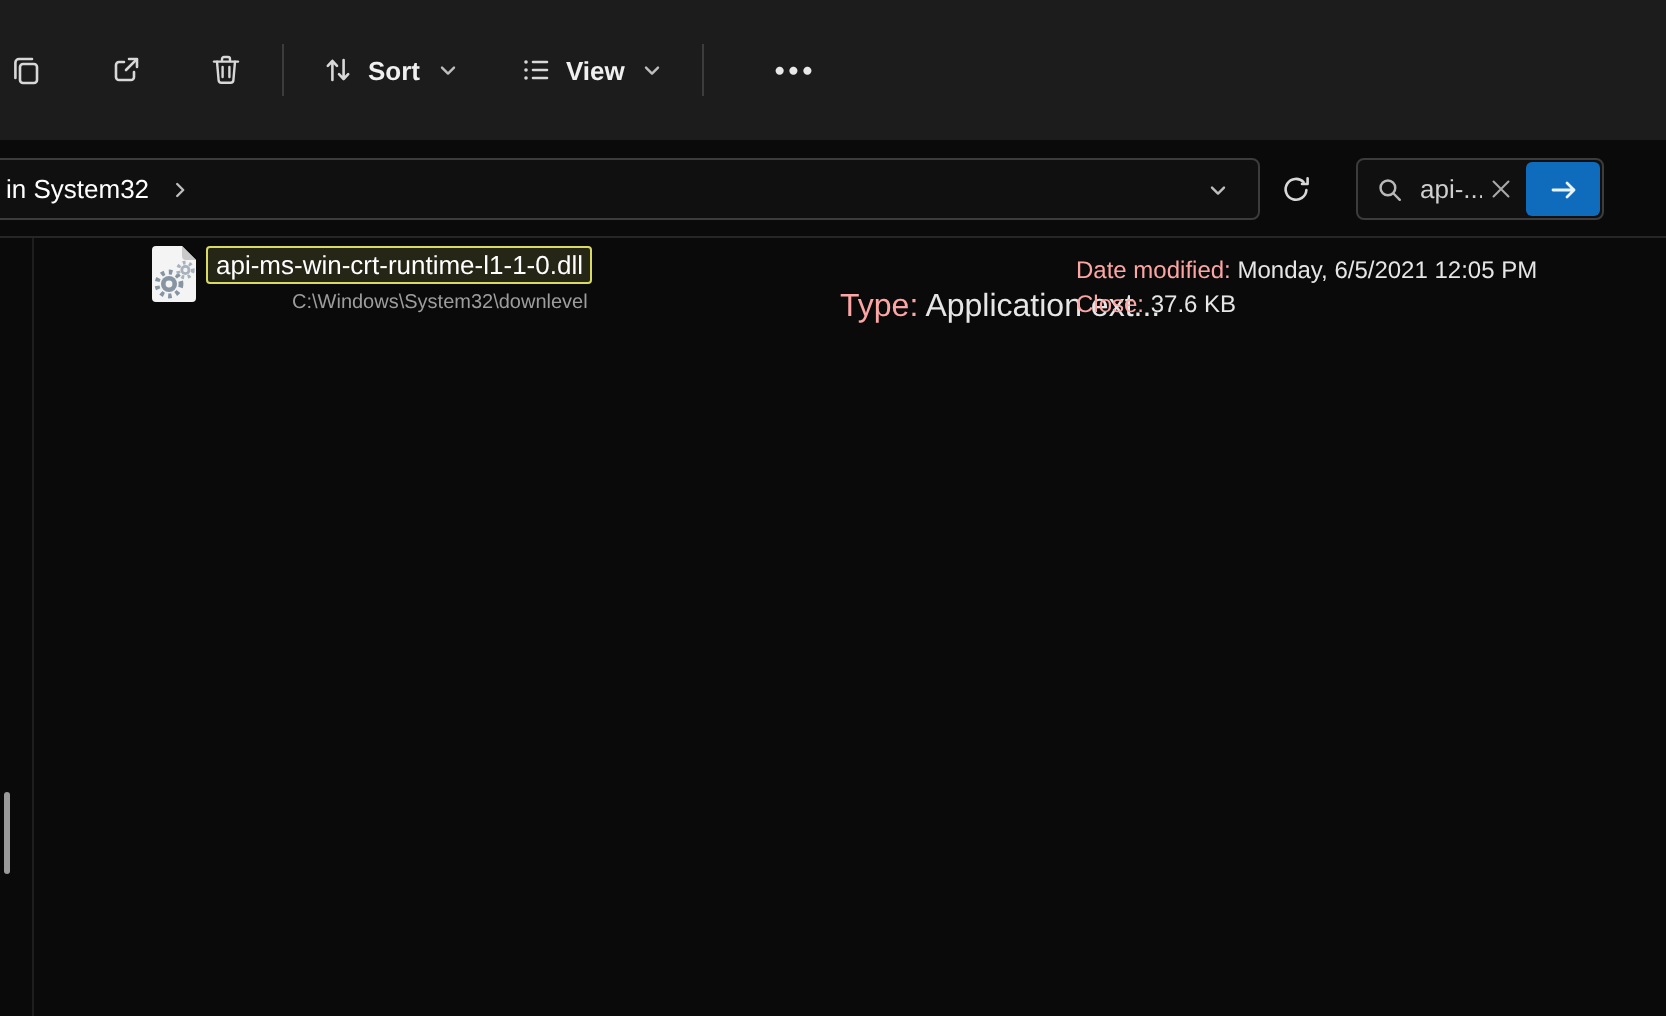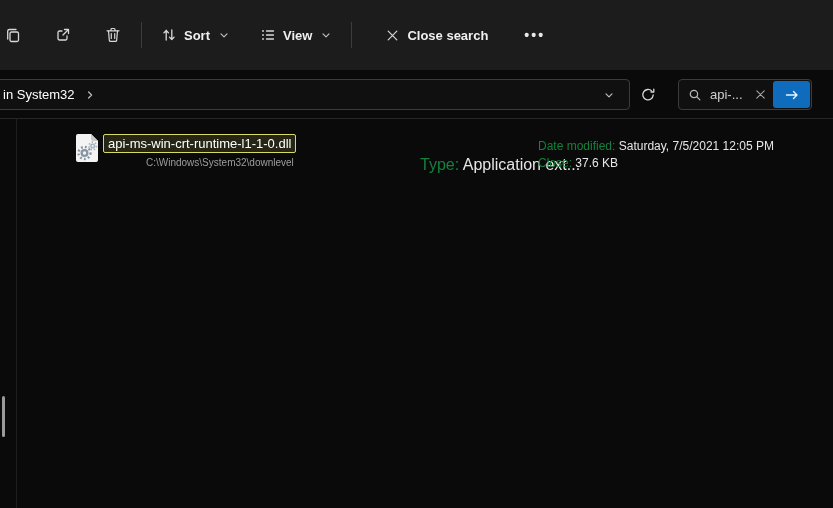--- a/index.html
+++ b/index.html
@@ -40,52 +40,52 @@
   .crumb { display:flex; align-items:center; gap:9px; color:#ffffff; }
   .crumb .sep { color:#bdbdbd; margin-top:1px; }
   .bar-spacer { flex:1; }
   .bar-chev { color:#bdbdbd; padding:4px 6px; border-radius:3px; }
   .refresh-btn {
     position:absolute; left:636px; top:83px; width:24px; height:24px;
     display:flex; align-items:center; justify-content:center;
     color:#d8d8d8; border-radius:4px;
   }
   .search-box {
-    position:absolute; left:678px; top:79px; width:134px; height:31px;
+    position:absolute; left:678px; top:79px; width:124px; height:31px;
     border:1px solid #3c3c3c; border-radius:4px; background:#101010;
     display:flex; align-items:center;
   }
   .search-box .mag { color:#b8b8b8; margin-left:9px; }
   .search-query { margin-left:8px; font-size:13px; color:#cfcfcf; white-space:nowrap; overflow:hidden; }
   .clear-btn { margin-left:auto; margin-right:3px; color:#a8a8a8; padding:3px; }
   .go-btn {
     width:37px; height:27px; margin-right:1px; flex:none;
     background:var(--accent, #0f6cbd); border-radius:3px;
     display:flex; align-items:center; justify-content:center; color:#eaf4ff;
   }
 
   
   .content-sep { position:absolute; left:0; right:0; top:118px; height:1px; background:#262626; }
   .pane-sep { position:absolute; left:16px; top:119px; bottom:0; width:1px; background:#1e1e1e; }
   .scroll-frag { position:absolute; left:2px; top:396px; width:3px; height:41px; background:#9a9a9a; border-radius:2px; }
 
-  .file-row { position:absolute; left:0; right:0; top:127px; height:46px; }
+  .file-row { position:absolute; left:0; right:0; top:116px; height:46px; }
   .file-icon { position:absolute; left:74px; top:5px; }
   .file-name {
     position:absolute; left:103px; top:7px;
     font-size:13px; color:#ffffff;
     padding:1px 4px;
     border:1px solid var(--search_highlight, #d9da63);
     background:rgba(235,235,110,0.13);
     border-radius:2px; white-space:nowrap;
   }
   .file-path { position:absolute; left:106px; top:30px; font-size:10px; color:#9d9d9d; white-space:nowrap;margin-left:40px; }
   .col-type { position:absolute; left:420px; top:29px; font-size:16px; white-space:nowrap; }
   .col-details { position:absolute; left:538px; top:11px; font-size:12px; line-height:17px; white-space:nowrap; }
-  .lbl { color:#15803d; }
+  .lbl { color:#fca5a5; }
   .val { color:#e6e6e6; }
 </style>
 </head>
 <body>
 
 <div class="toolbar">
 
   <div class="tb-btn" style="margin-left:-6px;">
     <span class="ic">
       <svg width="18" height="18" viewBox="0 0 18 18" fill="none" stroke="currentColor" stroke-width="1.3" stroke-linejoin="round">
@@ -146,28 +146,20 @@
     <span class="chev">
       <svg width="12" height="12" viewBox="0 0 12 12" fill="none" stroke="currentColor" stroke-width="1.2" stroke-linecap="round" stroke-linejoin="round">
           <path d="M3 4.8 L6 7.8 L9 4.8"></path>
         </svg>
     </span>
   </div>
 
   <div class="tb-divider"></div>
 
 
-  <div class="tb-btn" style="margin-left:14px;">
-    <span class="ic">
-      <svg width="15" height="15" viewBox="0 0 15 15" fill="none" stroke="currentColor" stroke-width="1.2" stroke-linecap="round">
-        <path d="M3.2 3.2 L11.8 11.8 M11.8 3.2 L3.2 11.8"></path>
-      </svg>
-    </span>
-    <span>Close search</span>
-  </div>
 
   <div class="tb-btn dots" style="margin-left:16px;">
     <span>•••</span>
   </div>
 </div>
 
 <div class="address-bar">
   <div class="crumb">
     <span>in System32</span>
     <span class="sep">
@@ -234,20 +226,20 @@
   </span>
   <span class="file-name">api-ms-win-crt-runtime-l1-1-0.dll</span>
   <span class="file-path">C:\Windows\System32\downlevel</span>
   <span class="col-type">
     <span class="lbl">Type:</span>
     <span class="val">Application ext...</span>
   </span>
   <span class="col-details">
     <div>
       <span class="lbl">Date modified:</span>
-      <span class="val">Saturday, 7/5/2021 12:05 PM</span>
+      <span class="val">Monday, 6/5/2021 12:05 PM</span>
     </div>
     <div>
       <span class="lbl">Close:</span>
       <span class="val">37.6 KB</span>
     </div>
   </span>
 </div>
 
 </body></html>

